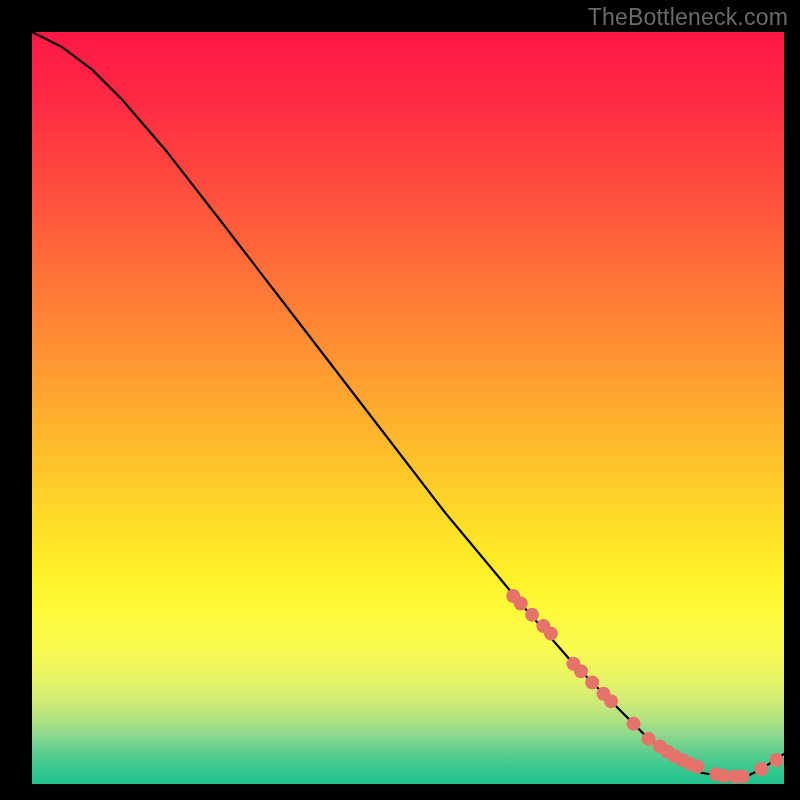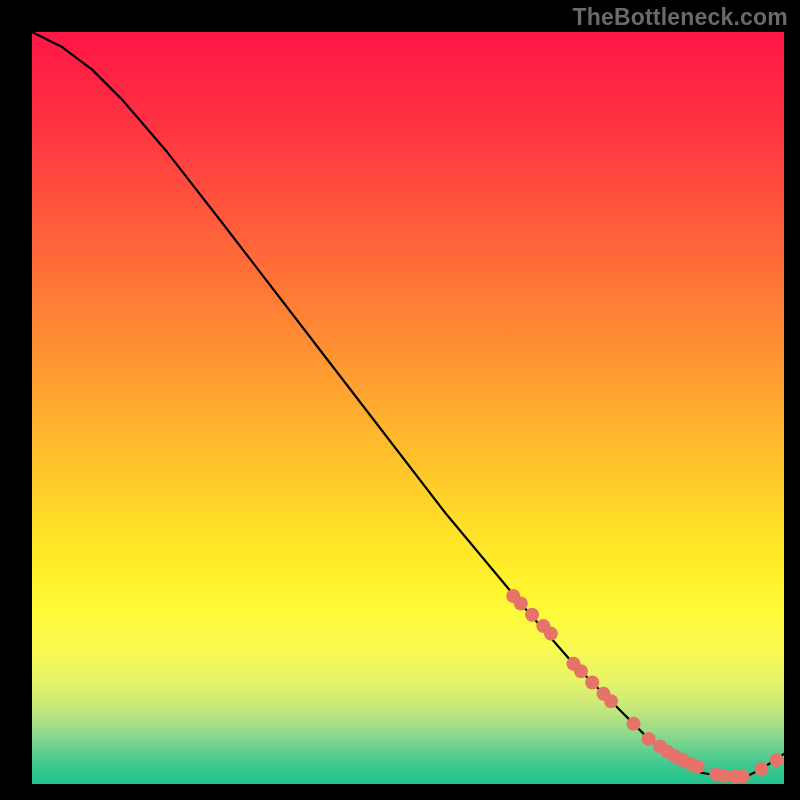--- a/index.html
+++ b/index.html
@@ -16,21 +16,21 @@
     width: 800px;
     height: 800px;
     background: #000;
   }
   .watermark {
     position: absolute;
     top: 4px;
     right: 12px;
     color: #6a6a6a;
     font-size: 23px;
-    font-weight: 700;
+    font-weight: 400;
     letter-spacing: 0.2px;
     z-index: 10;
   }
   .plot {
     position: absolute;
     left: 32px;
     top: 32px;
     width: 752px;
     height: 752px;
   }

